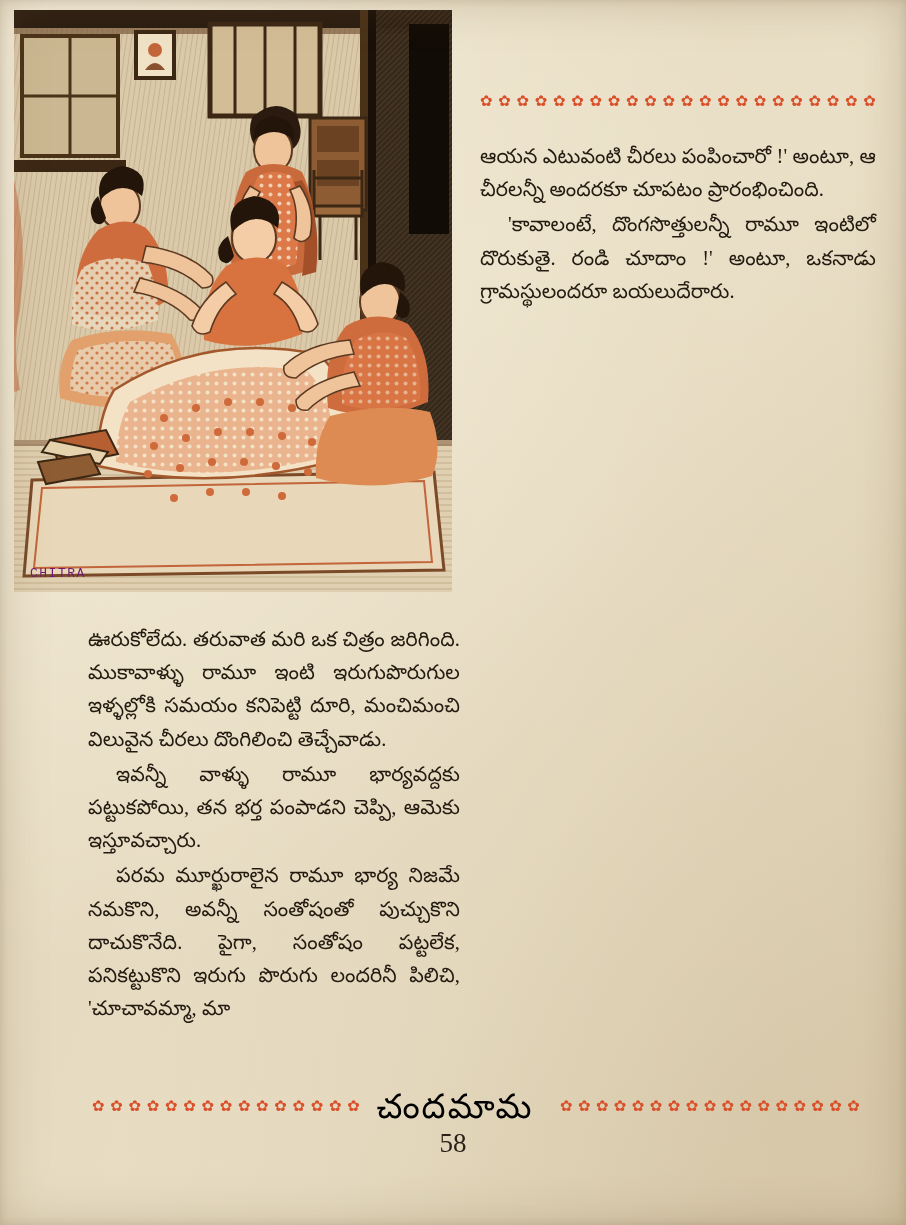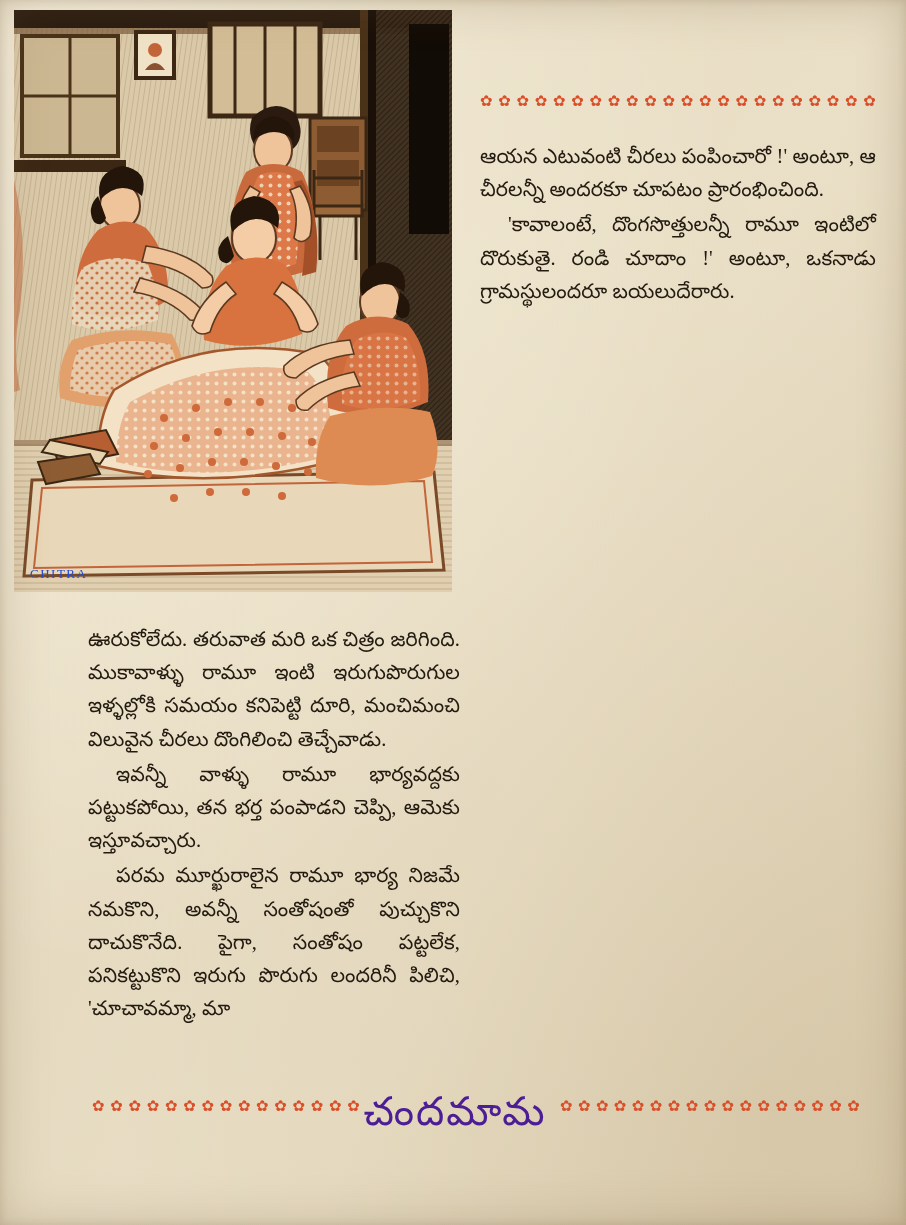--- a/index.html
+++ b/index.html
@@ -112,22 +112,22 @@
     height: 18px;
   }
 
   
   .footer-title {
     position: absolute;
     left: 4px;
     right: 0;
     top: 1088px;
     text-align: center;
-    color: #4c1d95;
-    font-size: 40px;
+    color: #000000;
+    font-size: 34px;
     letter-spacing: 2px;
     z-index: 14;
   }
   .page-number {
     position: absolute;
     left: 0;
     right: 0;
     top: 1128px;
     text-align: center;
     color: #2a2118;
@@ -135,23 +135,23 @@
     z-index: 14;
   }
 
   
   .sig {
     position: absolute;
     left: 16px;
     top: 556px;
     font-size: 13px;
     letter-spacing: 1.5px;
-    color: #1d4ed8;
+    color: #701a75;
     z-index: 8;
-    font-family: Liberation Serif, serif;
+    font-family: Liberation Mono, monospace;
   }
 </style>
 </head>
 <body>
 
 <div id="page">
 
   <div class="illustration">
     <svg class="ill-svg" viewBox="0 0 438 582" preserveAspectRatio="none">
       <defs>
@@ -383,15 +383,16 @@
     <span class="orn-star" style="color: rgb(217, 79, 42);">✿</span>
     <span class="orn-star" style="color: rgb(217, 79, 42);">✿</span>
     <span class="orn-star" style="color: rgb(217, 79, 42);">✿</span>
     <span class="orn-star" style="color: rgb(217, 79, 42);">✿</span>
     <span class="orn-star" style="color: rgb(217, 79, 42);">✿</span>
     <span class="orn-star" style="color: rgb(217, 79, 42);">✿</span>
     <span class="orn-star" style="color: rgb(217, 79, 42);">✿</span>
     <span class="orn-star" style="color: rgb(217, 79, 42);">✿</span>
   </div>
 
+  <div class="page-number">58</div>
 
   <div class="edge-shadow"></div>
 </div>
 
 </body></html>

